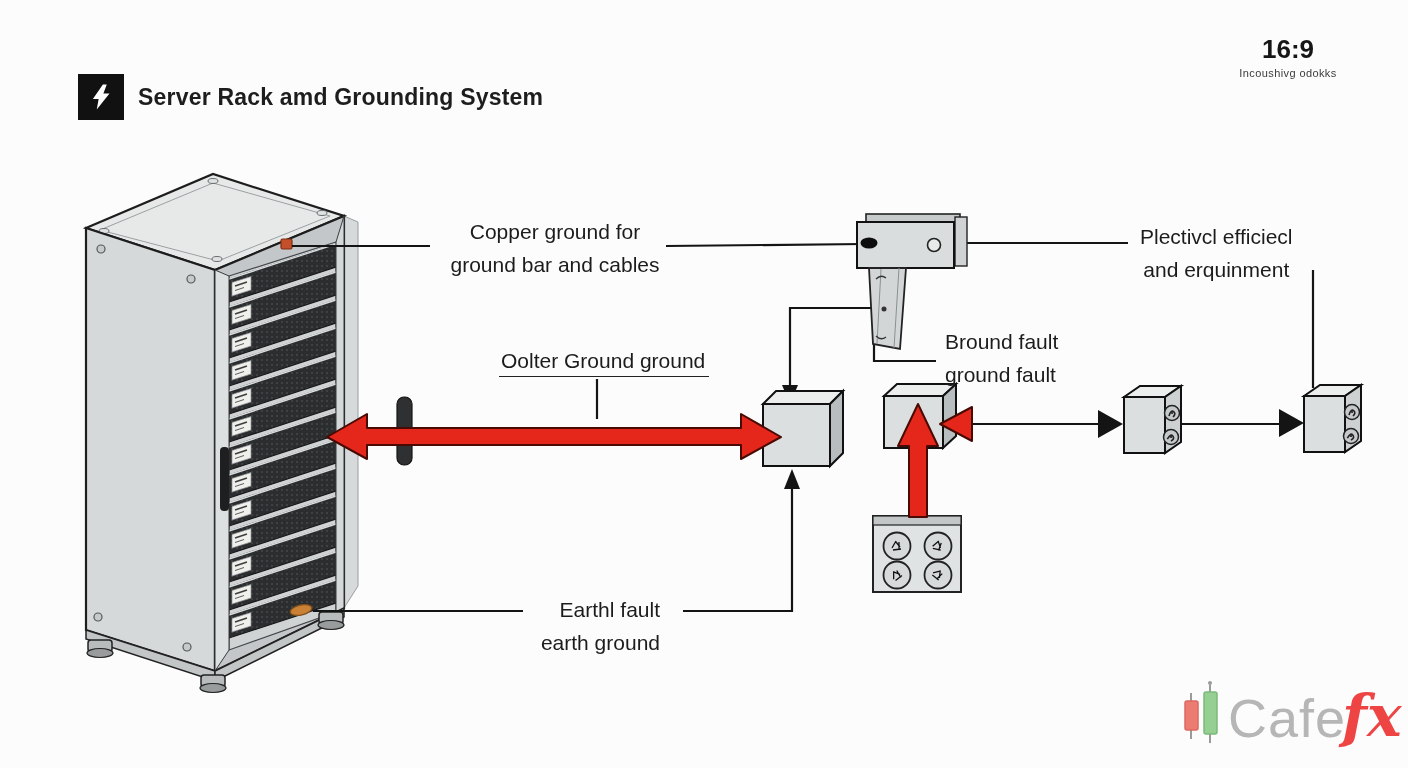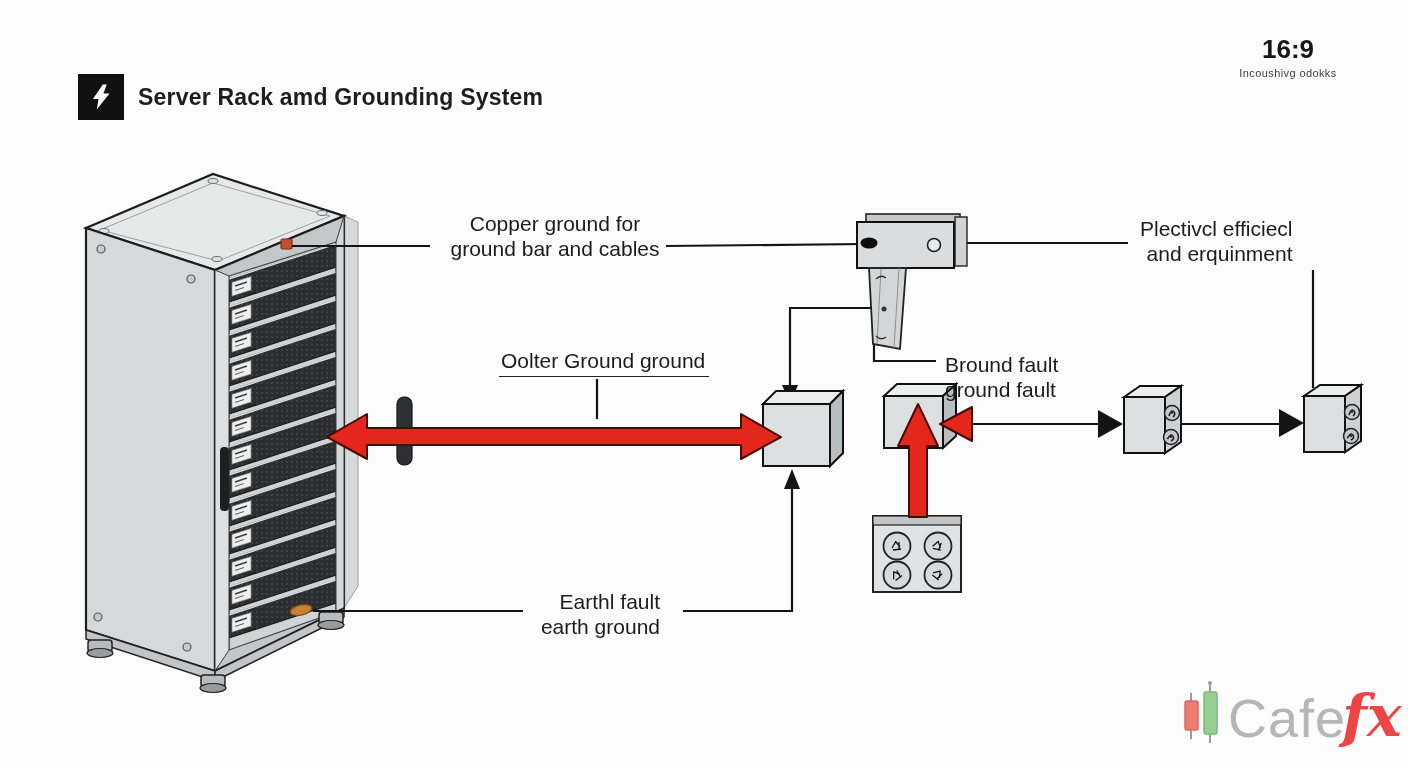--- a/index.html
+++ b/index.html
@@ -1,24 +1,24 @@
 <!DOCTYPE html>
 <html><head>
 <meta charset="utf-8">
 <style>
   html,body{margin:0;padding:0;background:#fcfcfc;}
   #stage{position:relative;width:1408px;height:768px;background:#fcfcfc;overflow:hidden;
          font-family:"Liberation Sans", sans-serif;color:#1b1b1b;}
   #art{position:absolute;left:0;top:0;}
   .lbl{position:absolute;font-size:21px;line-height:1.2;color:#1c1c1c;}
-  .lbl .ln{display:block;}
+  .lbl .ln{display:block;margin-top:8px;}
   #lbl-copper{left:437px;top:211px;width:236px;text-align:center;}
   #lbl-outer{left:499px;top:348px;border-bottom:1.6px solid #222;padding:0 4px 3px 2px;}
-  #lbl-bround{left:945px;top:352px;text-align:left;}
-  #lbl-electrical{left:1140px;top:216px;text-align:right;}
+  #lbl-bround{left:945px;top:321px;text-align:left;}
+  #lbl-electrical{left:1140px;top:216px;text-align:center;}
   #lbl-earth{left:520px;top:589px;width:140px;text-align:right;}
   #titlebar{position:absolute;left:78px;top:74px;display:flex;align-items:center;gap:14px;}
   #title-icon{width:46px;height:46px;background:#111;display:flex;align-items:center;justify-content:center;}
   #title-text{font-size:23px;font-weight:bold;color:#1d1d1d;letter-spacing:.2px;}
   #ratio{position:absolute;left:1228px;top:34px;width:120px;text-align:center;}
   #ratio-main{font-size:26px;font-weight:bold;color:#161616;}
   #ratio-sub{font-size:11px;color:#3c3c3c;margin-top:2px;letter-spacing:.4px;}
   #watermark{position:absolute;left:1180px;top:679px;display:flex;align-items:flex-end;}
   #wm-name{font-size:54px;font-weight:300;color:#b5b6b5;letter-spacing:1px;line-height:1;margin:4px 0 0 4px;}
   #wm-suffix{font-family:"DejaVu Serif", serif;font-style:italic;font-weight:bold;

